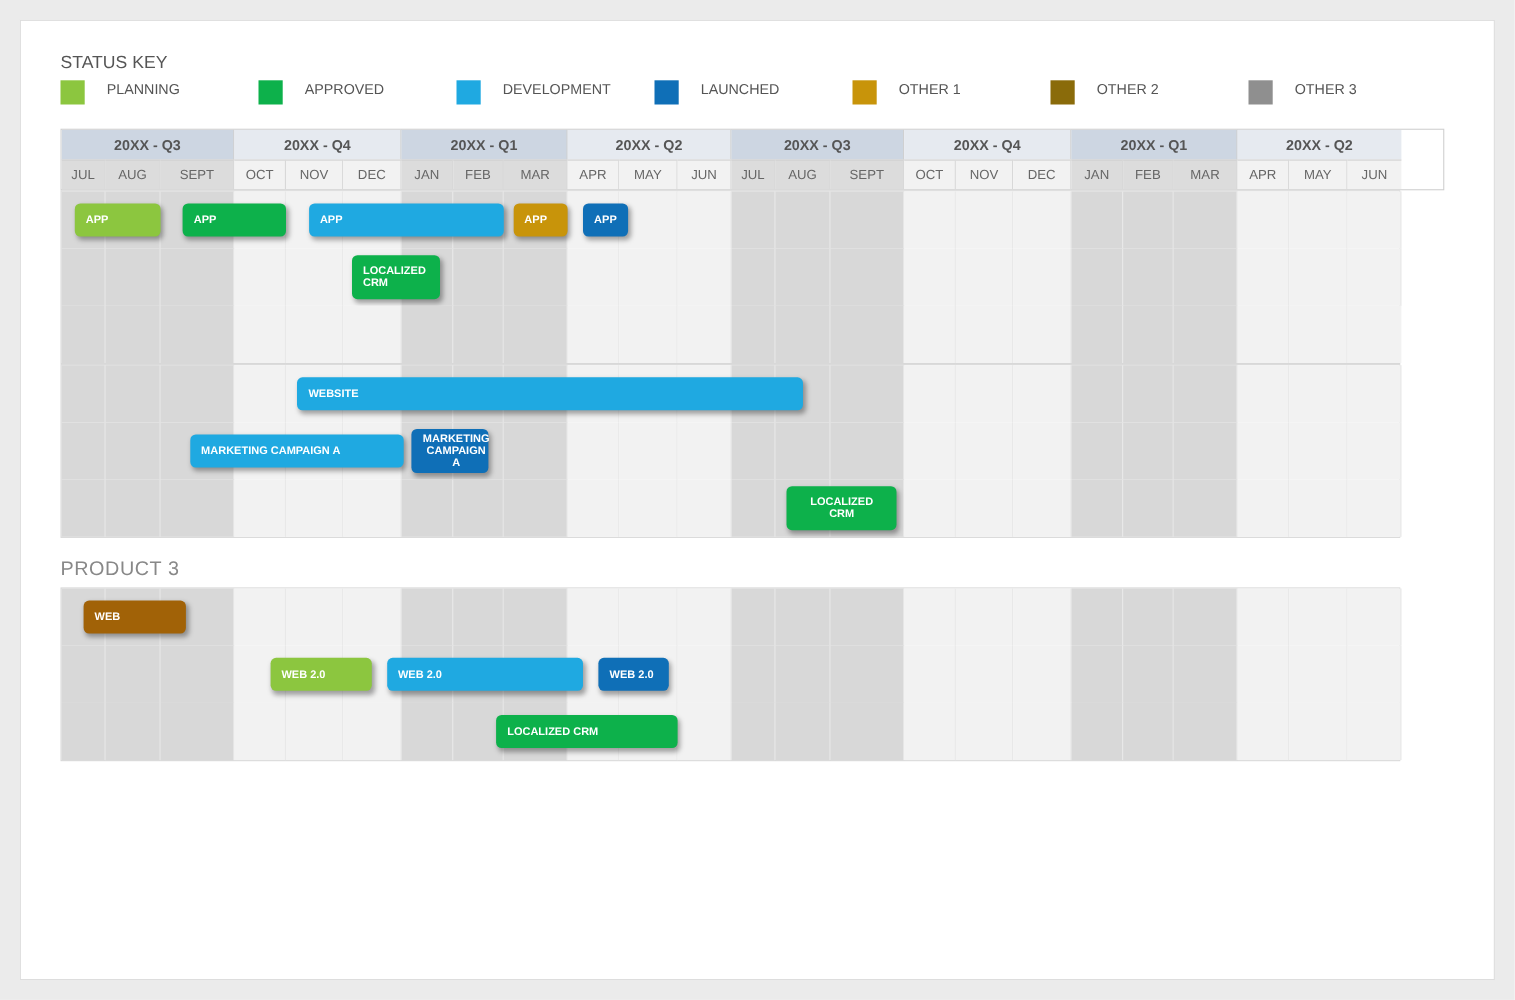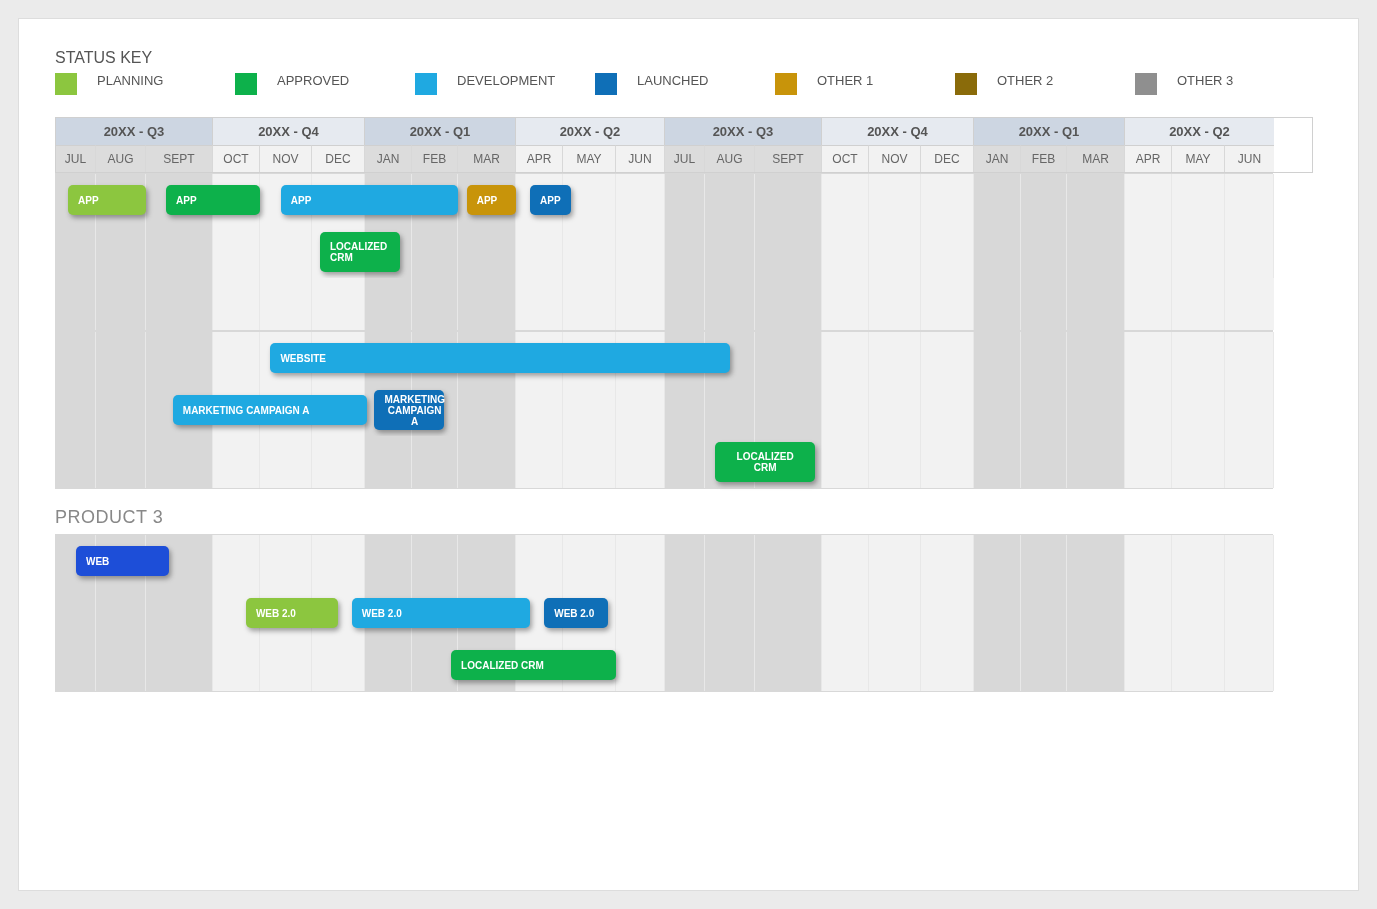--- a/index.html
+++ b/index.html
@@ -391,21 +391,21 @@
           <div class="colbg dark" style="width: 67px;"></div>
           <div class="colbg light" style="width: 47px;"></div>
           <div class="colbg light" style="width: 52px;"></div>
           <div class="colbg light" style="width: 53px;"></div>
           <div class="colbg dark" style="width: 47px;"></div>
           <div class="colbg dark" style="width: 46px;"></div>
           <div class="colbg dark" style="width: 58px;"></div>
           <div class="colbg light" style="width: 47px;"></div>
           <div class="colbg light" style="width: 53px;"></div>
           <div class="colbg light" style="width: 49px;"></div>
-          <div class="bar" style="left: 20px; width: 93.45px; background: #1d4ed8;">WEB</div>
+          <div class="bar" style="left: 20px; width: 93.45px; background: #a16207;">WEB</div>
         </div>
         <div class="lane">
           <div class="colbg dark" style="width: 40px;"></div>
           <div class="colbg dark" style="width: 50px;"></div>
           <div class="colbg dark" style="width: 67px;"></div>
           <div class="colbg light" style="width: 47px;"></div>
           <div class="colbg light" style="width: 52px;"></div>
           <div class="colbg light" style="width: 53px;"></div>
           <div class="colbg dark" style="width: 47px;"></div>
           <div class="colbg dark" style="width: 46px;"></div>

